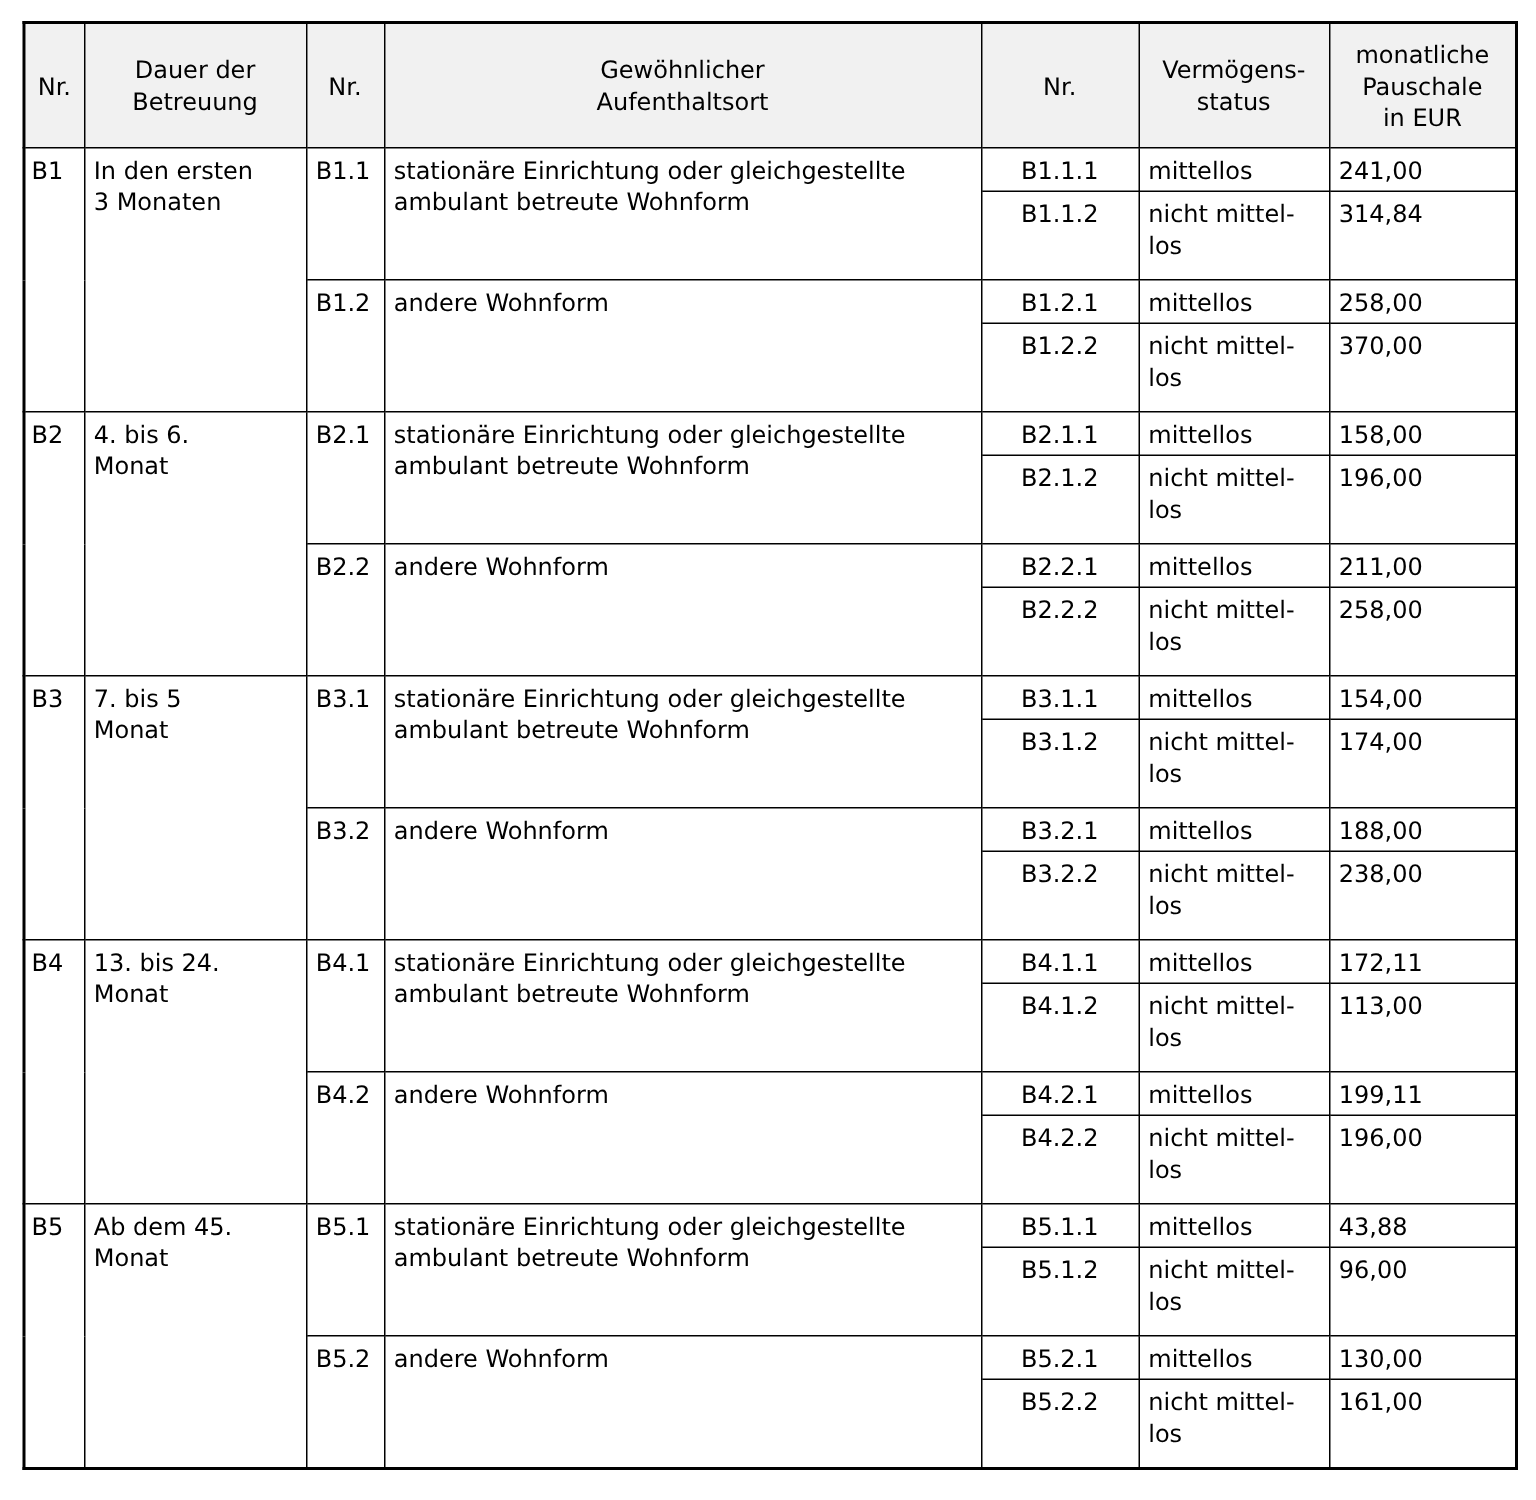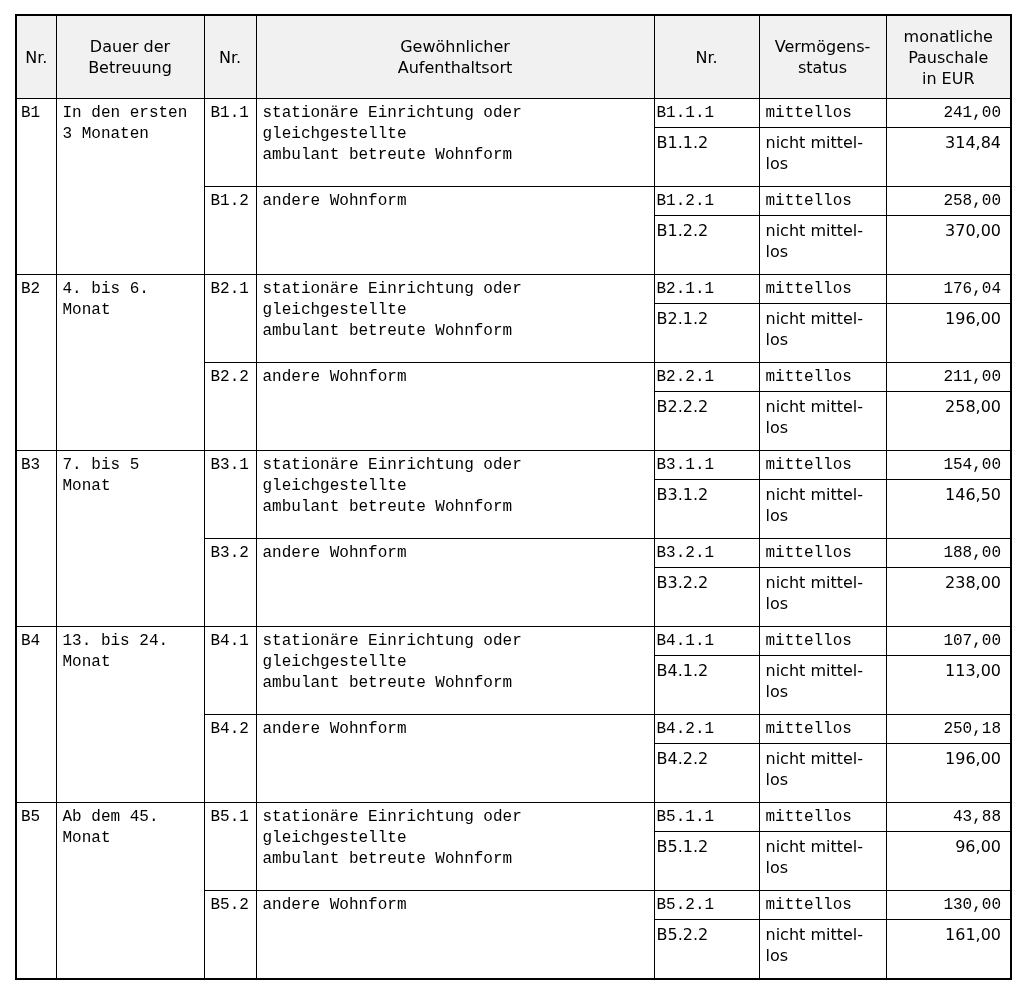--- a/index.html
+++ b/index.html
@@ -36,23 +36,23 @@
     vertical-align: middle;
     height: 78px;
     padding: 2px 4px;
   }
   tbody td {
     vertical-align: top;
     padding: 4px 6px 2px 6px;
     background: #ffffff;
   }
   td.c1 { padding-left: 4px; padding-right: 2px; }
-  td.c5 { padding-left: 2px; padding-right: 2px; }
-  td.c7 { text-align: right; padding-right: 9px; }
-  tr.r-short { height: 29px; font-family: Liberation Mono, monospace; }
+  td.c5 { text-align: center; padding-left: 2px; padding-right: 2px; }
+  td.c7 { text-align: left; padding-right: 9px; }
+  tr.r-short { height: 29px; }
   tr.r-tall  { height: 59px; }
 </style>
 </head>
 <body>
 
 <div class="page">
   <table class="pauschale">
     <colgroup>
       <col style="width:40px">
         <col style="width:148px">
@@ -113,21 +113,21 @@
 
       <tr class="r-short">
         <td class="c1" rowspan="4">B2</td>
         <td class="c2" rowspan="4">4. bis 6.
 Monat</td>
         <td class="c3" rowspan="2">B2.1</td>
         <td class="c4" rowspan="2">stationäre Einrichtung oder gleichgestellte
 ambulant betreute Wohnform</td>
         <td class="c5">B2.1.1</td>
         <td class="c6">mittellos</td>
-        <td class="c7">176,04</td>
+        <td class="c7">158,00</td>
       </tr>
       <tr class="r-tall">
         <td class="c5">B2.1.2</td>
         <td class="c6">nicht mittel-
 los</td>
         <td class="c7">196,00</td>
       </tr>
       <tr class="r-short">
         <td class="c3" rowspan="2">B2.2</td>
         <td class="c4" rowspan="2">andere Wohnform</td>
@@ -150,21 +150,21 @@
         <td class="c4" rowspan="2">stationäre Einrichtung oder gleichgestellte
 ambulant betreute Wohnform</td>
         <td class="c5">B3.1.1</td>
         <td class="c6">mittellos</td>
         <td class="c7">154,00</td>
       </tr>
       <tr class="r-tall">
         <td class="c5">B3.1.2</td>
         <td class="c6">nicht mittel-
 los</td>
-        <td class="c7">146,50</td>
+        <td class="c7">174,00</td>
       </tr>
       <tr class="r-short">
         <td class="c3" rowspan="2">B3.2</td>
         <td class="c4" rowspan="2">andere Wohnform</td>
         <td class="c5">B3.2.1</td>
         <td class="c6">mittellos</td>
         <td class="c7">188,00</td>
       </tr>
       <tr class="r-tall">
         <td class="c5">B3.2.2</td>
@@ -175,34 +175,34 @@
 
       <tr class="r-short">
         <td class="c1" rowspan="4">B4</td>
         <td class="c2" rowspan="4">13. bis 24.
 Monat</td>
         <td class="c3" rowspan="2">B4.1</td>
         <td class="c4" rowspan="2">stationäre Einrichtung oder gleichgestellte
 ambulant betreute Wohnform</td>
         <td class="c5">B4.1.1</td>
         <td class="c6">mittellos</td>
-        <td class="c7">107,00</td>
+        <td class="c7">172,11</td>
       </tr>
       <tr class="r-tall">
         <td class="c5">B4.1.2</td>
         <td class="c6">nicht mittel-
 los</td>
         <td class="c7">113,00</td>
       </tr>
       <tr class="r-short">
         <td class="c3" rowspan="2">B4.2</td>
         <td class="c4" rowspan="2">andere Wohnform</td>
         <td class="c5">B4.2.1</td>
         <td class="c6">mittellos</td>
-        <td class="c7">250,18</td>
+        <td class="c7">199,11</td>
       </tr>
       <tr class="r-tall">
         <td class="c5">B4.2.2</td>
         <td class="c6">nicht mittel-
 los</td>
         <td class="c7">196,00</td>
       </tr>
 
       <tr class="r-short">
         <td class="c1" rowspan="4">B5</td>

